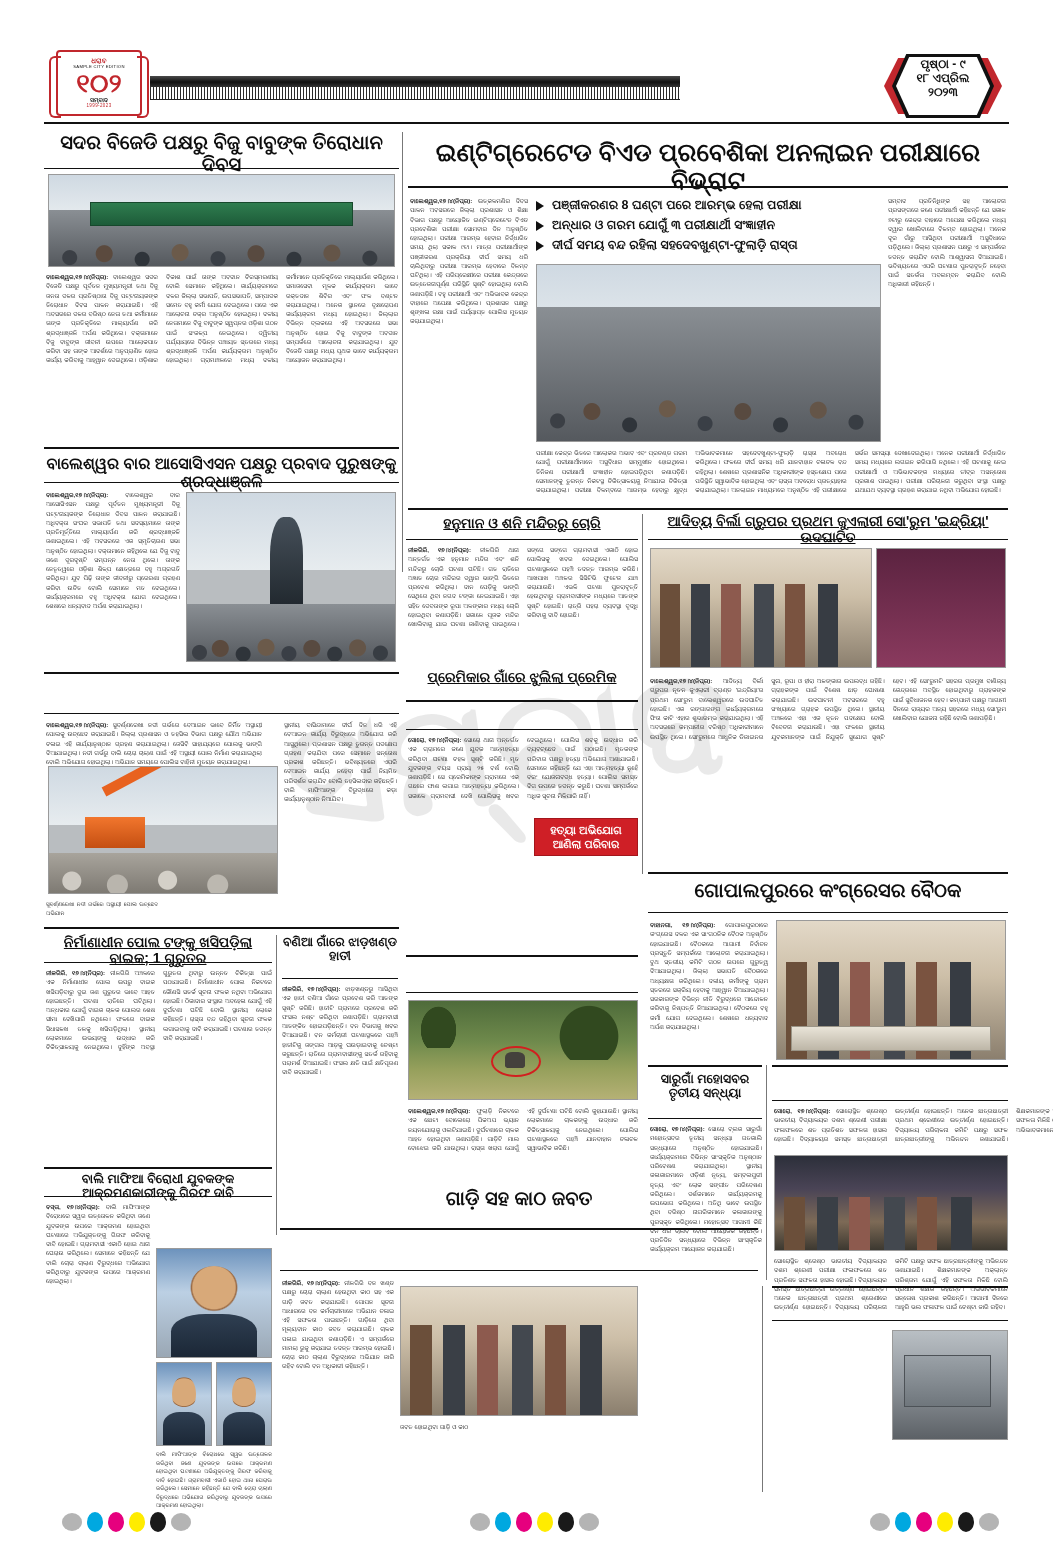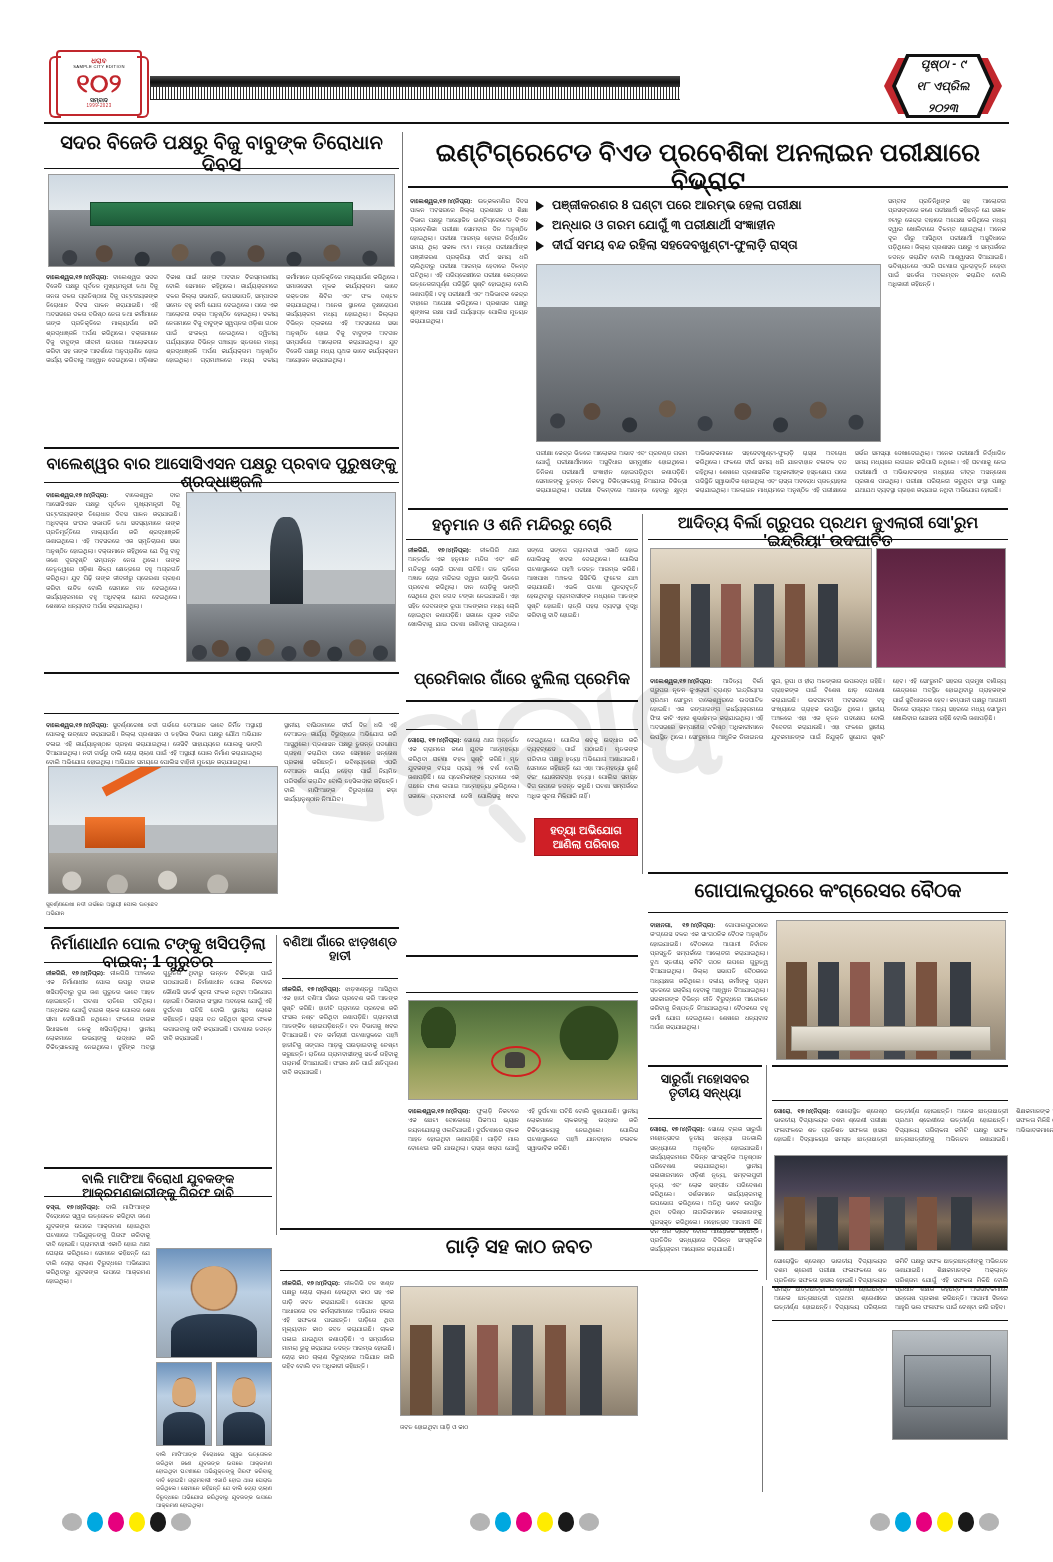--- a/index.html
+++ b/index.html
@@ -112,41 +112,40 @@
     width: 102px; height: 64px;
     background: #111;
     clip-path: polygon(14% 0%, 86% 0%, 100% 50%, 86% 100%, 14% 100%, 0% 50%);
   }
   .hex-white {
     position: absolute; left: 12px; top: 5px;
     width: 94px; height: 58px;
     background: #fff;
     clip-path: polygon(14% 0%, 86% 0%, 100% 50%, 86% 100%, 14% 100%, 0% 50%);
     display: flex; flex-direction: column;
-    align-items: center; justify-content: space-between;
+    align-items: center; justify-content: flex-start;
     line-height: 1.18;
-    font-style: italic;
   }
   .hex-white div { font-size: 12px; font-weight: bold; color: #111; white-space: nowrap; }
 
   .head-hr {
     position: absolute; left: 44px; top: 122px;
     width: 965px; height: 2px; background: #111;
   }
 
   
   .hl {
     font-weight: bold; color: #0d0d0d;
     line-height: 1.12; text-align: center;
     font-family: "Liberation Sans", sans-serif;
   }
   .hl-xl { font-size: 25px; }
   .hl-lg { font-size: 19.5px; }
   .hl-md { font-size: 16px; }
-  .hl-sm { font-size: 16px; }
+  .hl-sm { font-size: 14px; text-decoration: underline; }
   .hl-xs { font-size: 12.5px; }
 
   .body {
     font-size: 6.1px; line-height: 1.52;
     color: #1b1b1b; text-align: justify;
     font-family: "Liberation Sans", sans-serif;
     word-spacing: .2px;
   }
 
   .hr-thin { background: #111; height: 1px; position: absolute; }
@@ -593,21 +592,21 @@
   <div class="photo" style="left:774px; top:1155px; width:234px; height:96px;">
     <div class="ph-stage"></div>
     <div class="ph-people" style="height:56%;"></div>
   </div>
   <div class="block cols2 body" style="left:774px; top:1256px; width:234px; height:74px;">
     <span></span>
     <span>ସୋରୋସ୍ଥିତ ଶ୍ରେଷ୍ଠ ଭାରତୀୟ ବିଦ୍ୟାଳୟର ଦଶମ ଶ୍ରେଣୀ ପରୀକ୍ଷା ଫଳାଫଳରେ ଶତ ପ୍ରତିଶତ ସଫଳତା ହାସଲ ହୋଇଛି। ବିଦ୍ୟାଳୟର ସମସ୍ତ ଛାତ୍ରଛାତ୍ରୀ ଉତ୍ତୀର୍ଣ୍ଣ ହୋଇଛନ୍ତି। ଅନେକ ଛାତ୍ରଛାତ୍ରୀ ପ୍ରଥମ ଶ୍ରେଣୀରେ ଉତ୍ତୀର୍ଣ୍ଣ ହୋଇଛନ୍ତି। ବିଦ୍ୟାଳୟ ପରିଚାଳନା କମିଟି ପକ୍ଷରୁ ସଫଳ ଛାତ୍ରଛାତ୍ରୀଙ୍କୁ ଅଭିନନ୍ଦନ ଜଣାଯାଇଛି। ଶିକ୍ଷକମାନଙ୍କ ଅକ୍ଲାନ୍ତ ପରିଶ୍ରମ ଯୋଗୁଁ ଏହି ସଫଳତା ମିଳିଛି ବୋଲି ପ୍ରଧାନ ଶିକ୍ଷକ କହିଛନ୍ତି। ଅଭିଭାବକମାନେ ସନ୍ତୋଷ ପ୍ରକାଶ କରିଛନ୍ତି। ଆଗାମୀ ଦିନରେ ଆହୁରି ଭଲ ଫଳାଫଳ ପାଇଁ ଚେଷ୍ଟା ଜାରି ରହିବ।</span>
   </div>
 
   <div class="hr-med" style="left:280px; top:1228px; width:478px;"></div>
-  <div class="block" style="left:280px; top:1236px; width:478px;">
+  <div class="block" style="left:280px; top:1188px; width:478px;">
     <div class="hl hl-lg">ଗାଡ଼ି ସହ କାଠ ଜବତ</div>
   </div>
   <div class="hr-thin" style="left:280px; top:1270px; width:478px;"></div>
 
   <div class="block body" style="left:282px; top:1278px; width:112px; height:214px;">
     <span style="font-weight:bold;">ନୀଳଗିରି, ୧୭।୪(ନିପ୍ର):</span>
     <span>ନୀଳଗିରି ବନ ଖଣ୍ଡ ପକ୍ଷରୁ ଚୋରା ଚାଲାଣ ହେଉଥିବା କାଠ ସହ ଏକ ଗାଡ଼ି ଜବତ କରାଯାଇଛି। ଗୋପନ ସୂଚନା ଆଧାରରେ ବନ କର୍ମଚାରୀମାନେ ଅଭିଯାନ ଚଳାଇ ଏହି ସଫଳତା ପାଇଛନ୍ତି। ଗାଡ଼ିରେ ଥିବା ମୂଲ୍ୟବାନ କାଠ ଜବତ କରାଯାଇଛି। ଚାଳକ ପଳାଇ ଯାଇଥିବା ଜଣାପଡ଼ିଛି। ଏ ସମ୍ପର୍କରେ ମାମଲା ରୁଜୁ କରାଯାଇ ତଦନ୍ତ ଆରମ୍ଭ ହୋଇଛି। ଚୋରା କାଠ ଚାଲାଣ ବିରୁଦ୍ଧରେ ଅଭିଯାନ ଜାରି ରହିବ ବୋଲି ବନ ଅଧିକାରୀ କହିଛନ୍ତି।</span>
   </div>
   <div class="photo" style="left:400px; top:1286px; width:238px; height:130px;">
     <div class="ph-indoor"></div>

